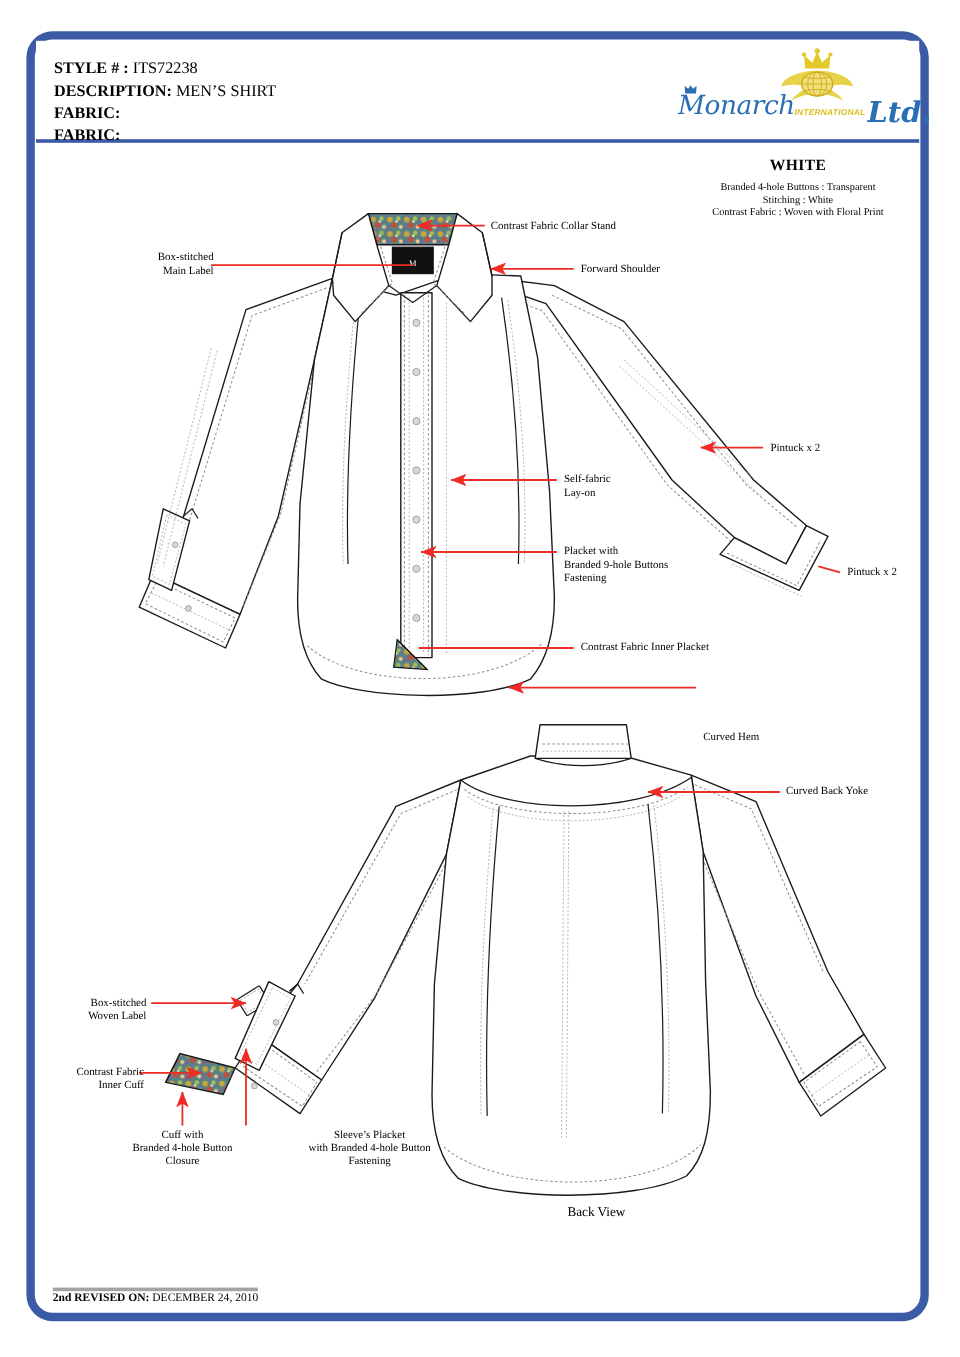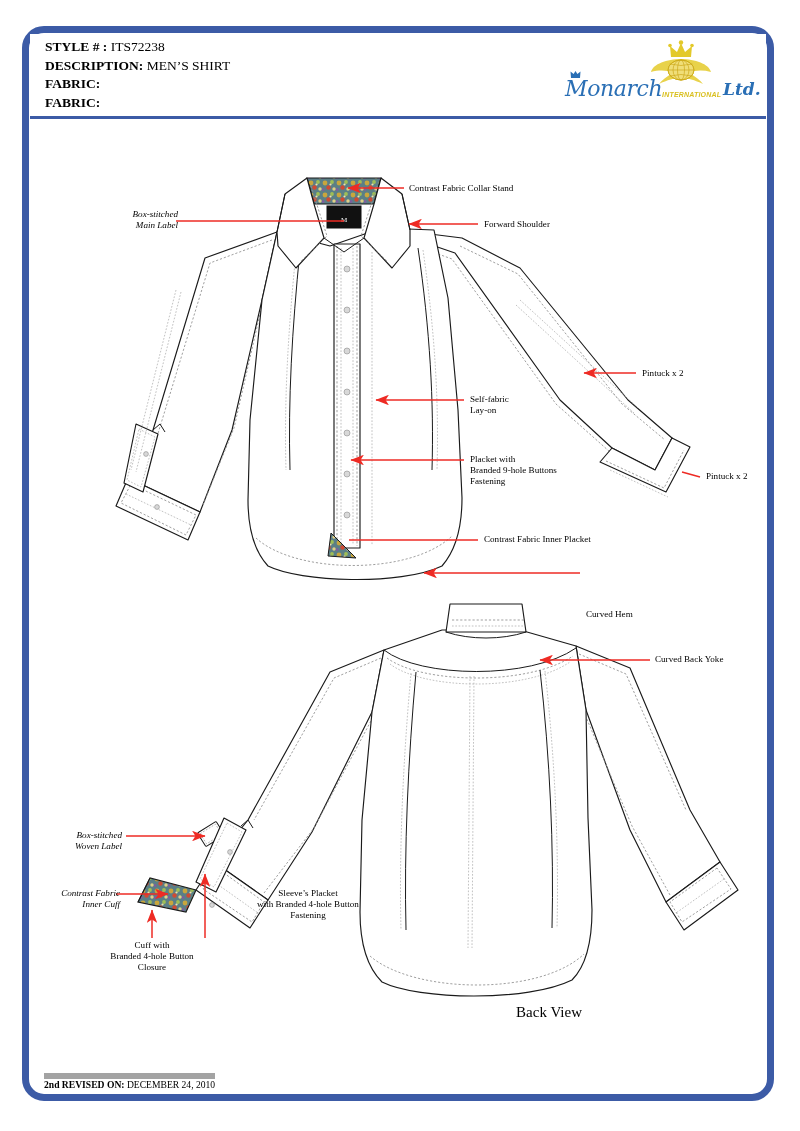--- a/index.html
+++ b/index.html
@@ -7,56 +7,56 @@
        font-family:"Liberation Serif", serif;color:#000;}
 
   
   #page{position:absolute;left:0;top:0;width:800px;height:1131px;overflow:hidden;background:#fff;}
   #frame{position:absolute;left:22px;top:26px;width:752px;height:1075px;
          border:7px solid #3c5ba6;border-radius:22px;box-sizing:border-box;background:transparent;}
 
   
   #header-box{position:absolute;left:30px;top:34px;width:736px;height:85px;
               background:#fff;border-bottom:3px solid #3c5ba6;box-sizing:border-box;}
-  #header-text{position:absolute;left:45px;top:38px;line-height:18.5px;font-size:13.5px;}
+  #header-text{position:absolute;left:45px;top:48px;line-height:18.5px;font-size:13.5px;}
   #header-text .row{white-space:nowrap;}
   #header-text .lbl{font-weight:bold;}
   #header-text .val{font-weight:normal;}
 
   
   #logo{position:absolute;left:565px;top:40px;width:200px;height:72px;}
   #emblem{position:absolute;left:80px;top:0px;width:72px;height:48px;}
   #logo-monarch{position:absolute;left:0px;top:36px;font-size:22px;color:#2a6fb5;
        font-family:"DejaVu Serif", serif;font-style:italic;font-weight:normal;letter-spacing:-.4px;}
   #logo-crown-m{position:absolute;left:4px;top:30px;width:13px;height:9px;}
   #logo-intl{position:absolute;left:97px;top:51px;font-size:7px;color:#d9bf1e;font-weight:bold;
        font-family:Liberation Sans, sans-serif;font-style:italic;letter-spacing:.2px;}
-  #logo-ltd{position:absolute;left:158px;top:39px;font-size:17px;color:#2a6fb5;
+  #logo-ltd{position:absolute;left:158px;top:39px;font-size:24px;color:#2a6fb5;
        font-family:"DejaVu Serif", serif;font-style:italic;font-weight:bold;}
 
   
   #spec{position:absolute;left:560px;top:130px;width:210px;text-align:center;}
   #spec .title{font-weight:bold;font-size:13px;letter-spacing:.3px;margin-bottom:4px;}
   #spec .line{font-size:8.6px;line-height:10.5px;white-space:nowrap;}
 
   
   #footer{position:absolute;left:44px;top:1073px;font-size:9.6px;white-space:nowrap;
-          border-top:6px solid #a3a3a3;padding-top:0;}
+          border-top:3px solid #a3a3a3;padding-top:0;}
   #footer b{font-weight:bold;}
 
   
   #art{position:absolute;left:0;top:0;width:800px;height:1131px;}
 
   
   .note{position:absolute;font-size:9.1px;line-height:11px;white-space:pre;color:#000;}
-  .note.r{text-align:right;font-style:italic;}
+  .note.r{text-align:right;}
   .note.c{text-align:center;}
 
-  #viewlabel-back{position:absolute;left:412px;top:1004px;width:170px;text-align:right;
-                  font-size:15px;}
+  #viewlabel-back{position:absolute;left:412px;top:1004px;width:170px;text-align:center;
+                  font-size:11px;}
 </style>
 </head>
 <body>
 
 <div id="page">
 
   <div id="frame"></div>
 
   <div id="header-box"></div>
 
@@ -102,20 +102,26 @@
     </svg>
 
     <svg id="logo-crown-m" viewBox="0 0 13 9">
       <path d="M6.5 1 L8.4 4 L11.5 1.6 L11 8 L2 8 L1.5 1.6 L4.6 4 Z" fill="#2a6fb5"></path>
     </svg>
     <div id="logo-monarch">Monarch</div>
     <div id="logo-intl">INTERNATIONAL</div>
     <div id="logo-ltd">Ltd.</div>
   </div>
 
+  <div id="spec">
+    <div class="title">WHITE</div>
+    <div class="line">Branded 4-hole Buttons : Transparent</div>
+    <div class="line">Stitching : White</div>
+    <div class="line">Contrast Fabric : Woven with Floral Print</div>
+  </div>
 
   <svg id="art" viewBox="0 0 800 1131">
     <defs>
 
       <pattern id="floral" width="14" height="12" patternUnits="userSpaceOnUse">
         <rect width="14" height="12" fill="#5b7f86"></rect>
         <circle cx="3" cy="3" r="2.4" fill="#c9a63c"></circle>
         <circle cx="10" cy="2" r="1.9" fill="#9fbf55"></circle>
         <circle cx="6.5" cy="7.5" r="2.2" fill="#cf4a33"></circle>
         <circle cx="12" cy="9" r="1.7" fill="#e0cf86"></circle>
@@ -336,21 +342,21 @@
   <div class="note r" style="left:26px;top:830px;width:96px;">Box-stitched
 Woven Label</div>
 
   <div class="note r" style="left:22px;top:888px;width:98px;">Contrast Fabric
 Inner Cuff</div>
 
   <div class="note c" style="left:62px;top:940px;width:180px;">Cuff with
 Branded 4-hole Button
 Closure</div>
 
-  <div class="note c" style="left:213px;top:888px;width:190px;">Sleeve’s Placket
+  <div class="note c" style="left:213px;top:940px;width:190px;">Sleeve’s Placket
 with Branded 4-hole Button
 Fastening</div>
 
   <div id="viewlabel-back">Back View</div>
 
   <div id="footer">
     <b>2nd REVISED ON:</b>
     <span>DECEMBER 24, 2010</span>
   </div>
 

